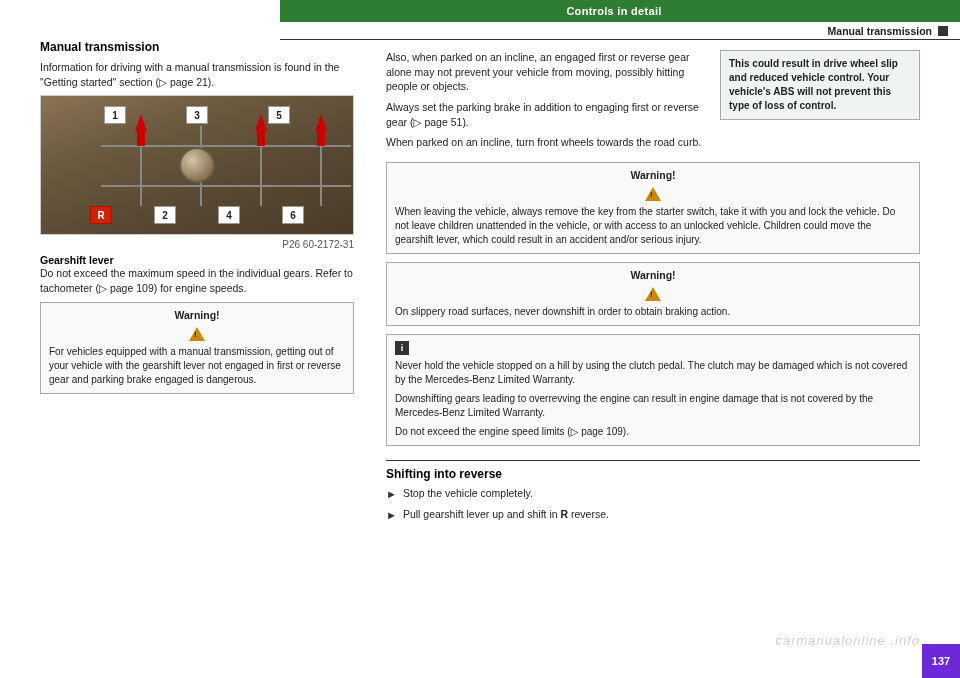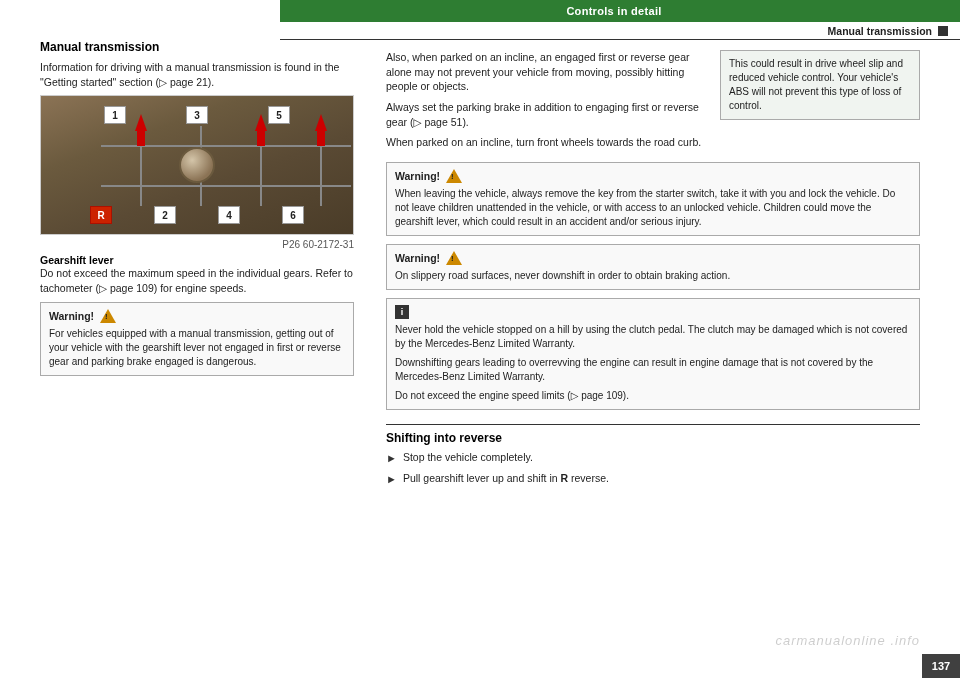--- a/index.html
+++ b/index.html
@@ -56,22 +56,22 @@
       background: #333;
       margin-left: 6px;
       display: inline-block;
     }
 
     
     .page-number {
       position: absolute;
       bottom: 0; right: 0;
       width: 38px;
-      height: 24px;
-      background: #404040;
+      height: 34px;
+      background: #6d28d9;
       color: #fff;
       font-size: 11px;
       font-weight: bold;
       display: flex;
       align-items: center;
       justify-content: center;
     }
 
     
     .left-col {
@@ -172,20 +172,21 @@
       margin-bottom: 8px;
     }
     .warning-header {
       display: flex;
       align-items: center;
       gap: 6px;
       font-size: 10.5px;
       font-weight: bold;
       margin-bottom: 4px;
       color: #222;
+      flex-direction: column;
     }
     .warning-triangle {
       width: 0;
       height: 0;
       border-left: 8px solid transparent;
       border-right: 8px solid transparent;
       border-bottom: 14px solid #cc8800;
       position: relative;
       flex-shrink: 0;
     }
@@ -273,20 +274,21 @@
       display: flex;
       gap: 10px;
       margin-bottom: 6px;
     }
     .right-top-left {
       flex: 1;
     }
     .right-top-right {
       width: 200px;
       flex-shrink: 0;
+      font-weight: bold;
     }
 
     .bold-text {
       font-weight: bold;
     }
 
     .watermark {
       position: absolute;
       bottom: 30px;
       right: 40px;

